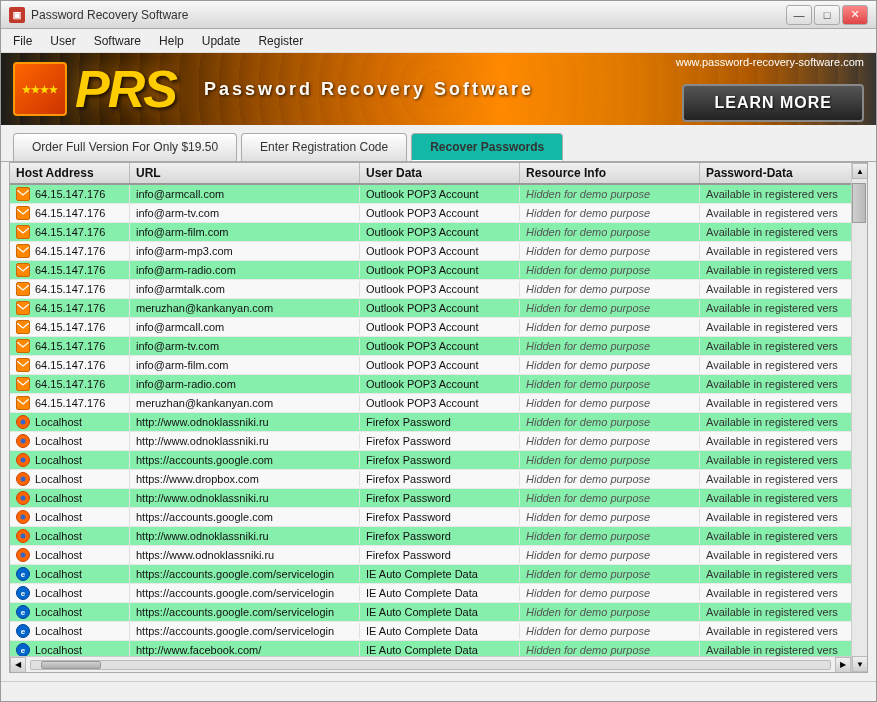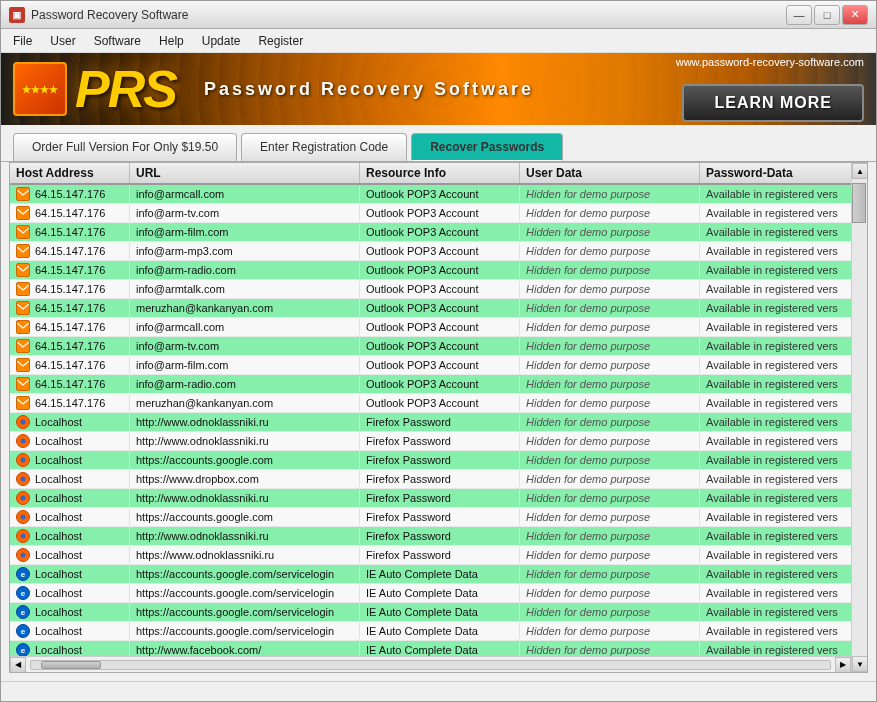--- a/index.html
+++ b/index.html
@@ -402,22 +402,22 @@
       <div class="tab active">Recover Passwords</div>
     </div>
 
   <div class="content-area">
     <div class="table-container">
       <div class="table-main">
 
         <div class="table-header">
           <div class="th">Host Address</div>
           <div class="th">URL</div>
+          <div class="th">User Data</div>
           <div class="th">Resource Info</div>
-          <div class="th">User Data</div>
           <div class="th">Password-Data</div>
 
         </div>
 
         <div class="table-body-container">
           <div class="table-body" id="table-body">
           <div class="table-row">
                 <div class="td">
                   <div class="td-host">
                     <div class="host-icon icon-mail">

